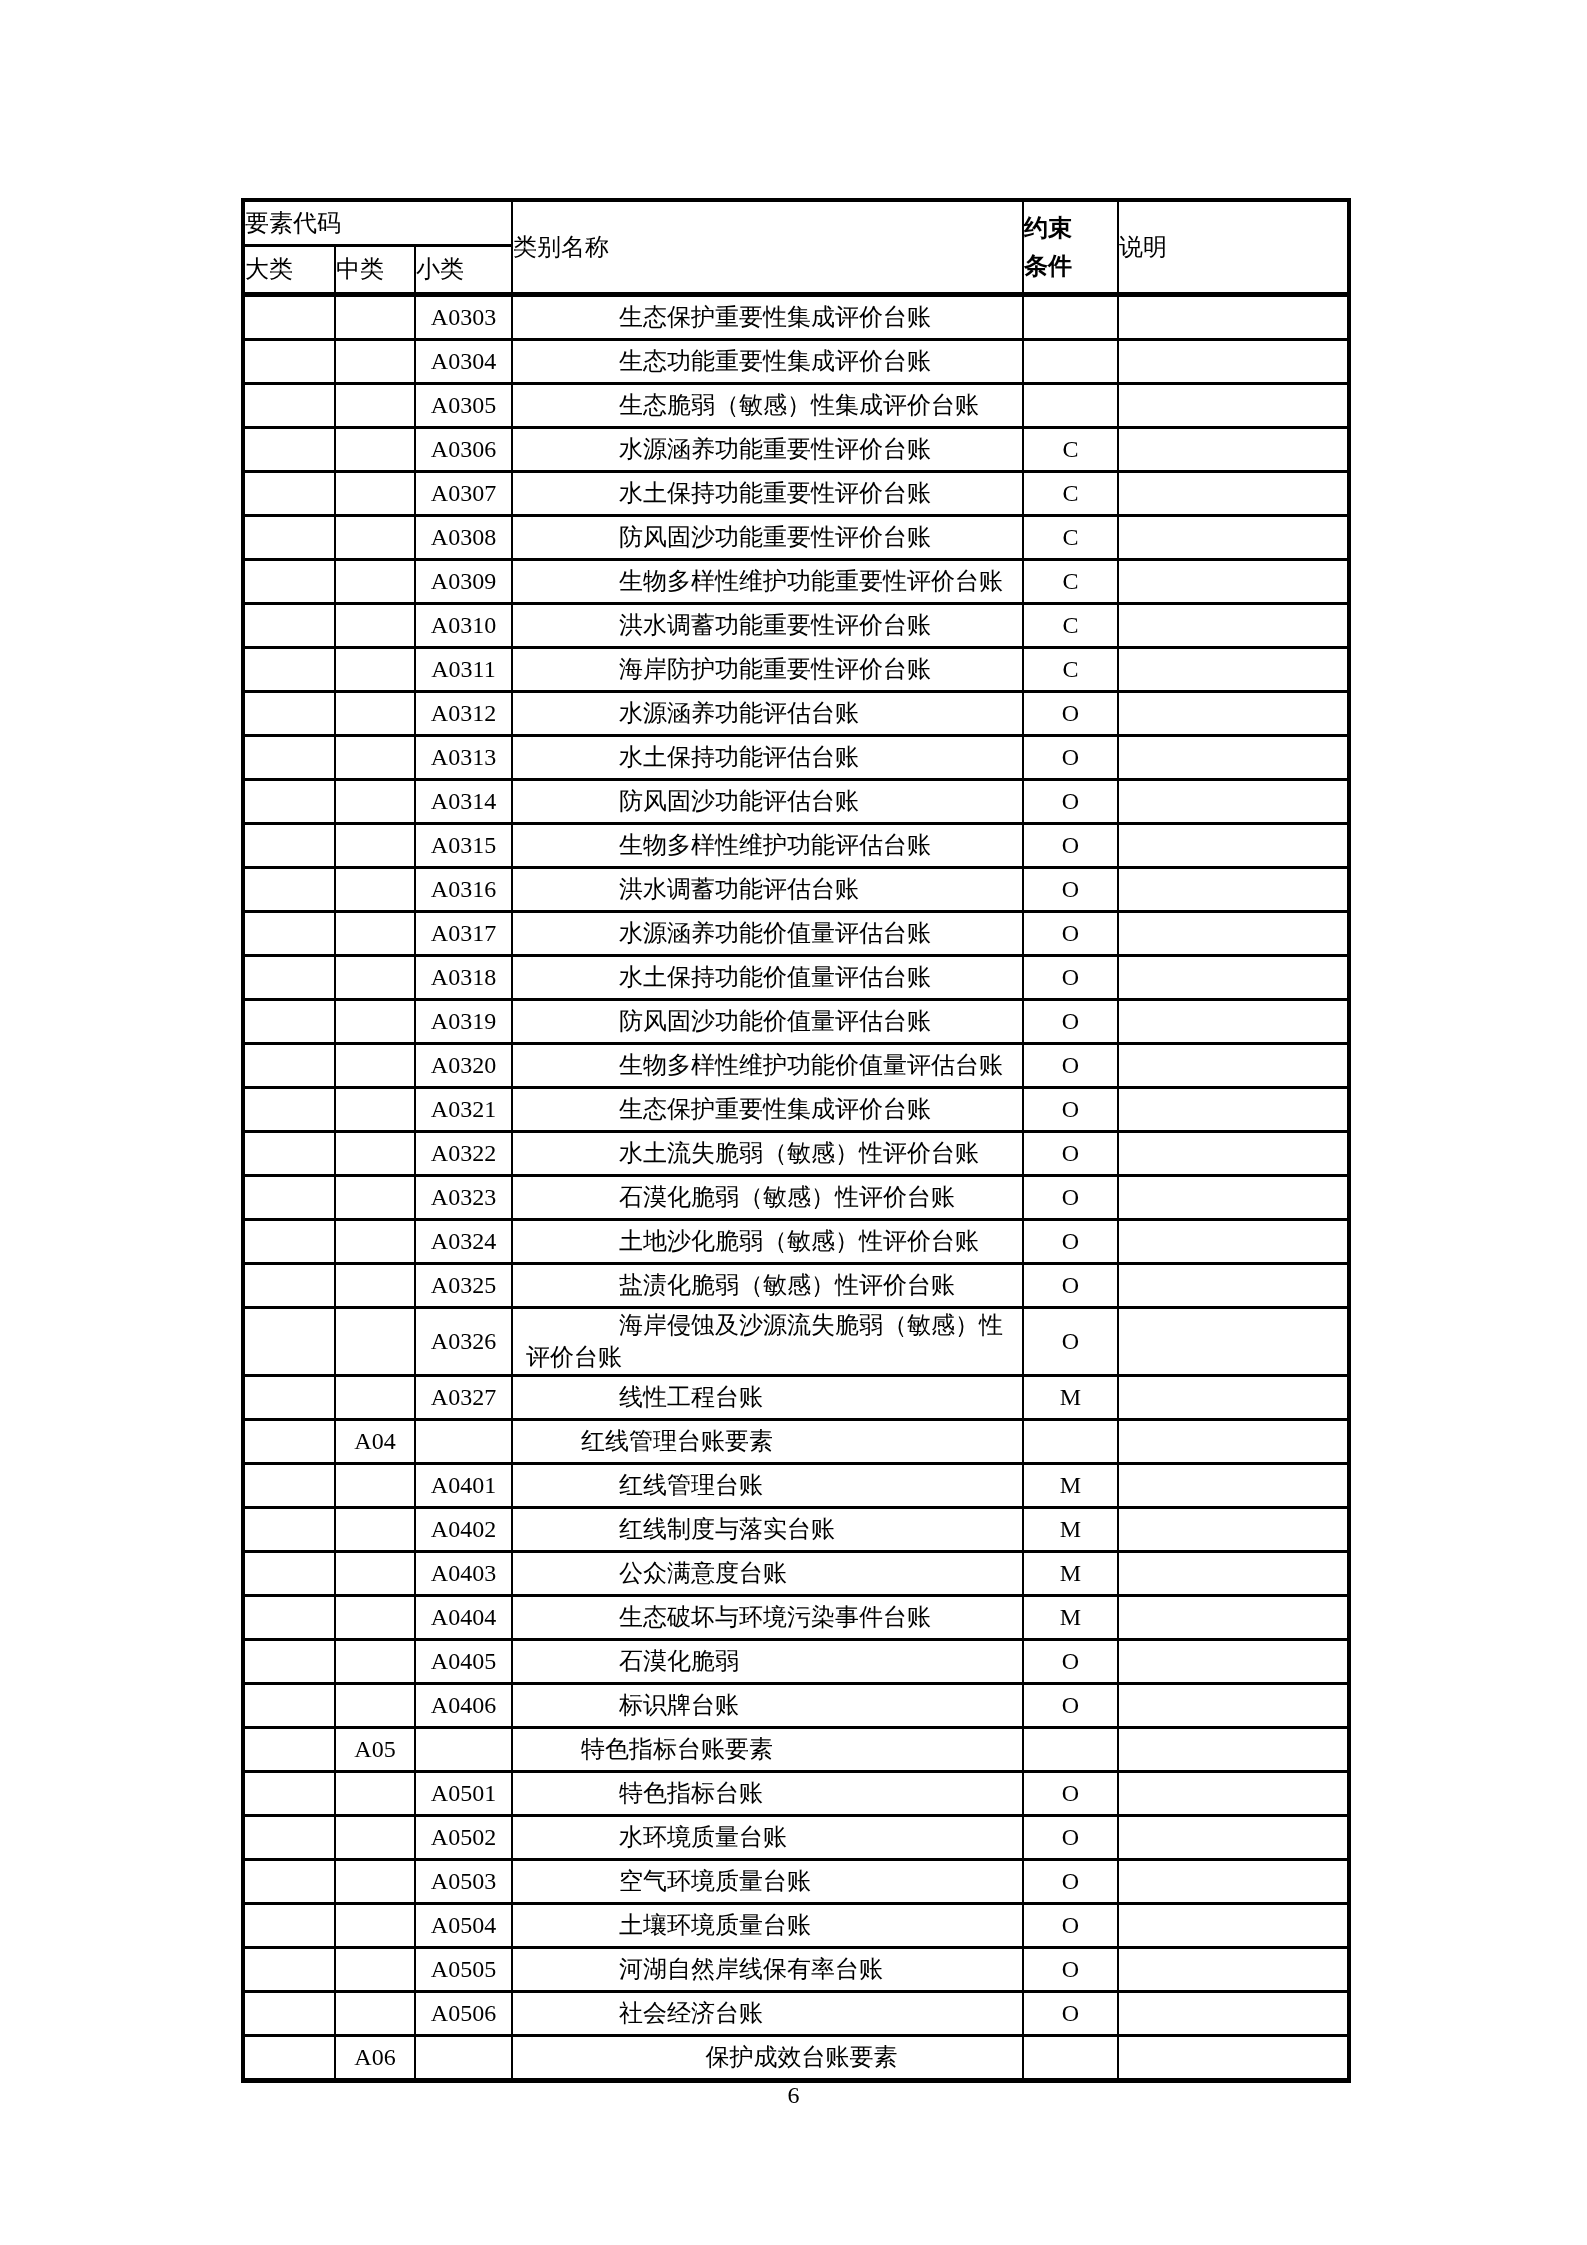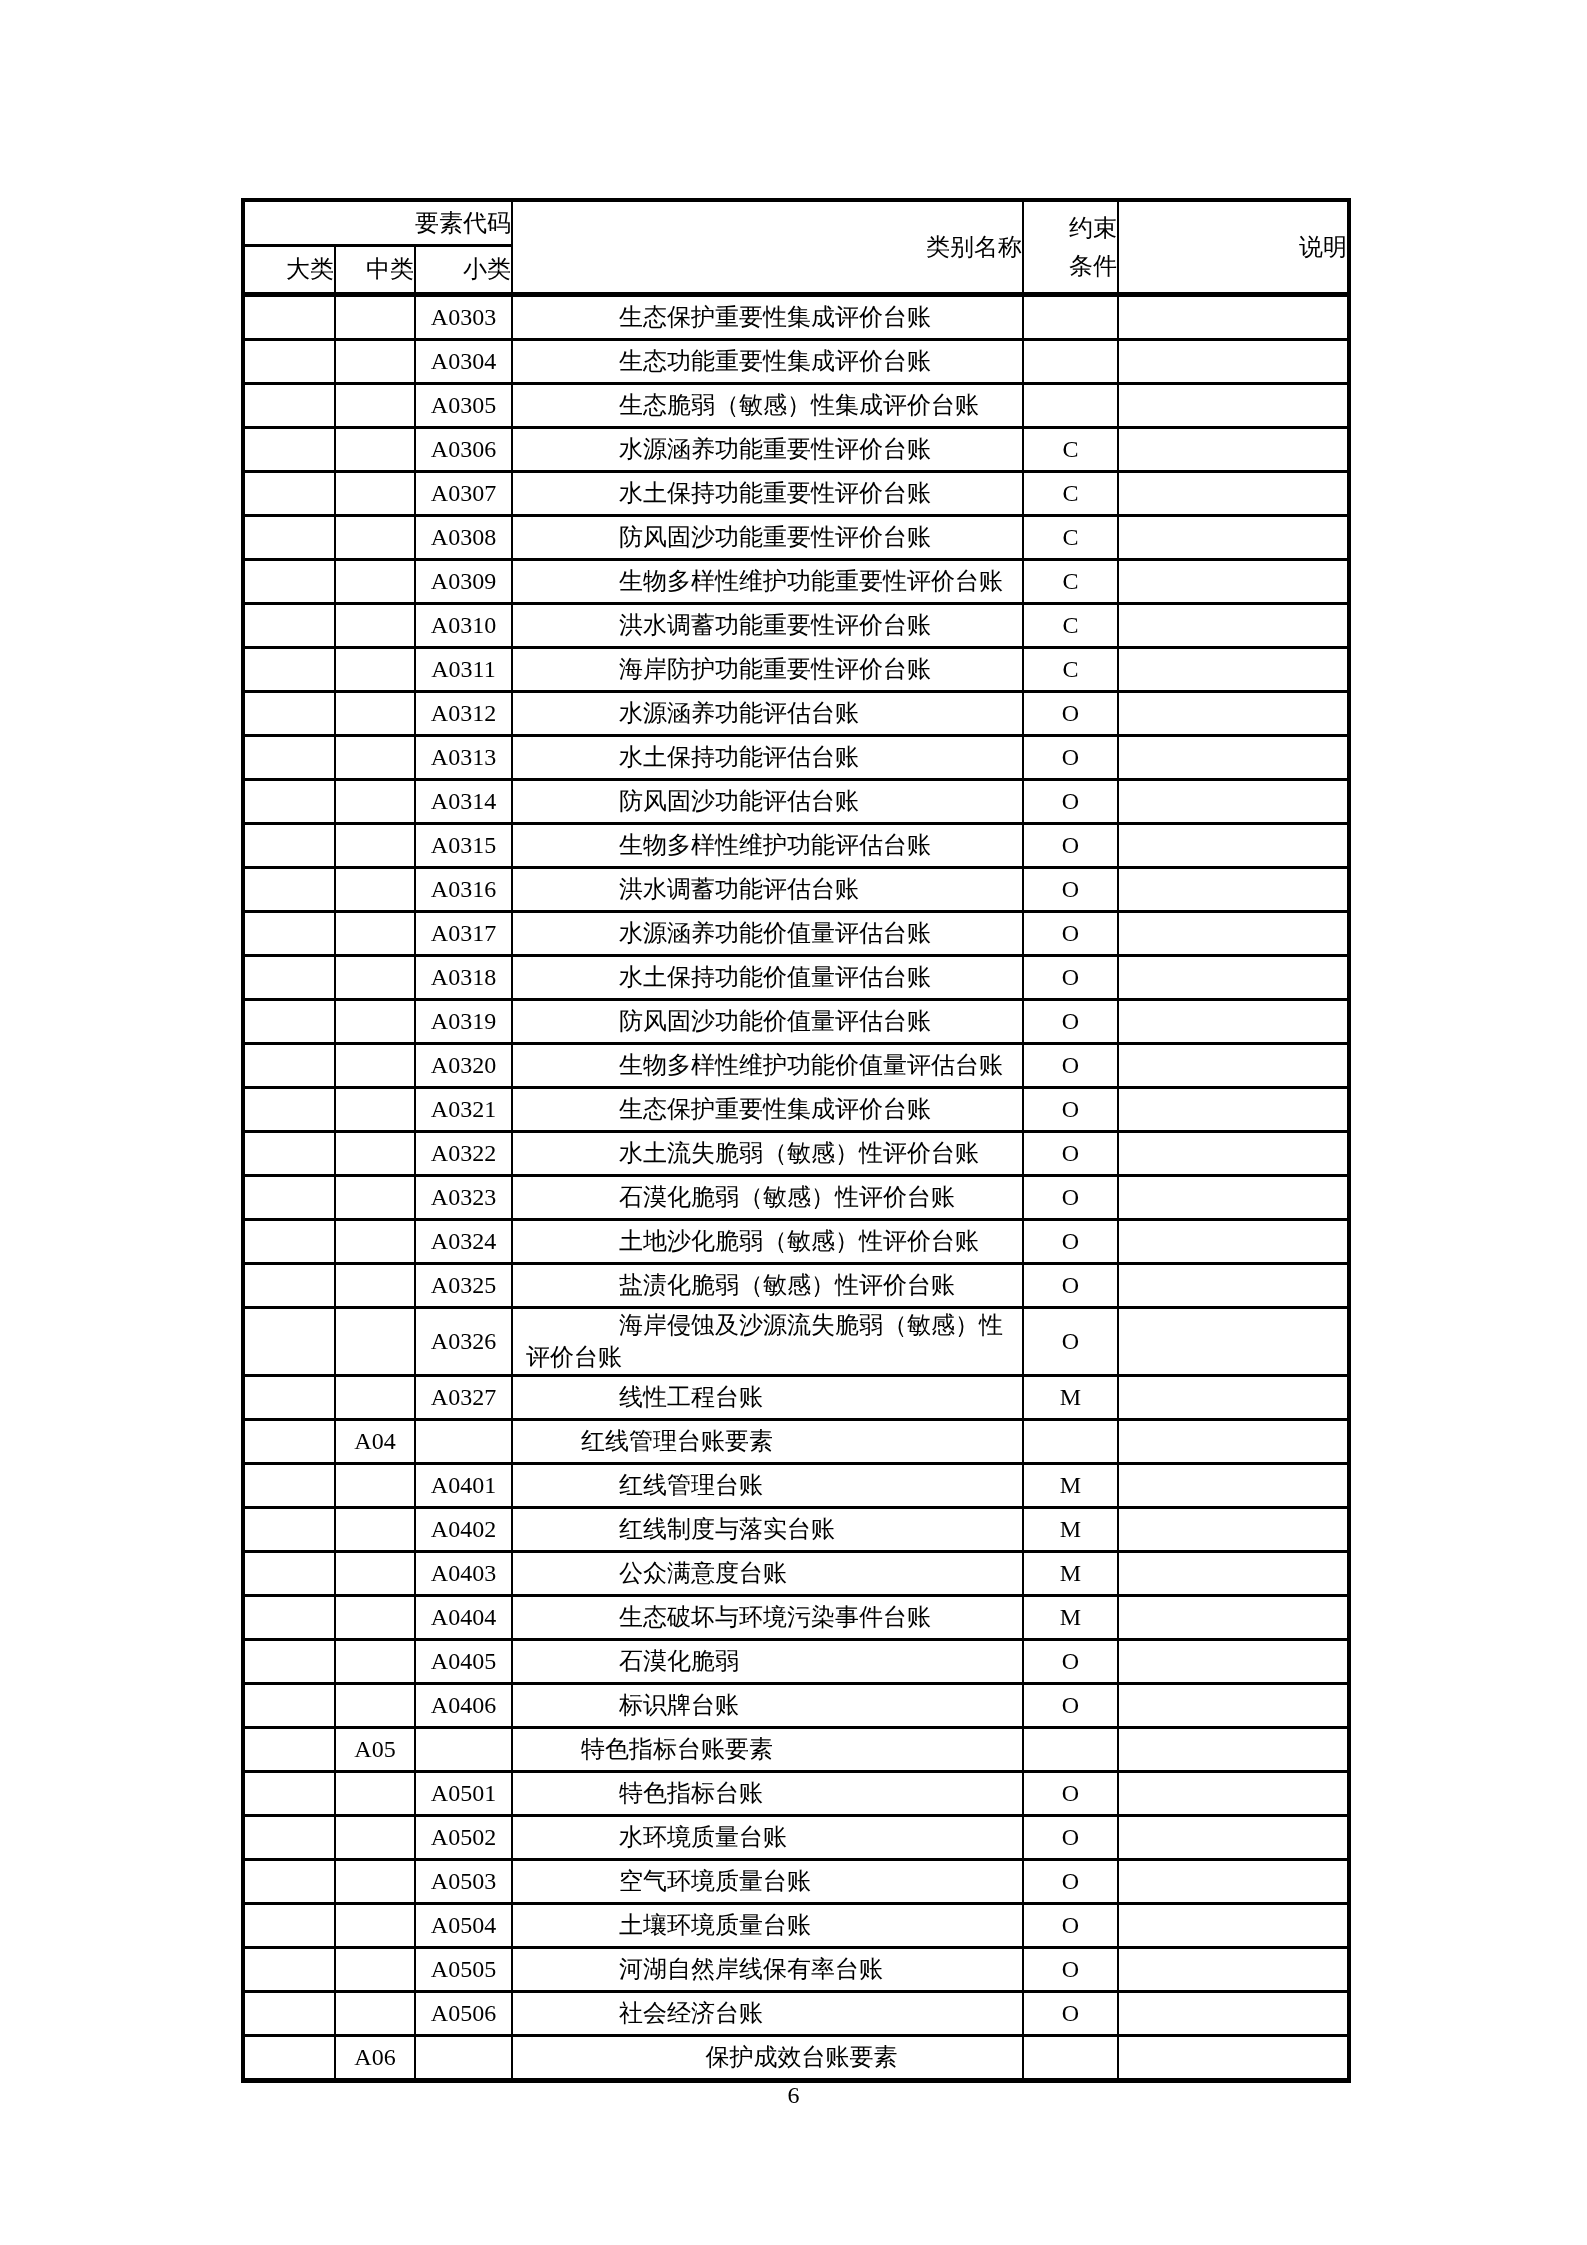--- a/index.html
+++ b/index.html
@@ -28,31 +28,31 @@
     border-right: 2px solid #000;
     border-top: 3px solid #000;
     border-bottom: 3px solid #000;
     font-size: 24px;
     font-weight: normal;
     padding: 0;
     vertical-align: middle;
     line-height: 1.35;
     overflow: hidden;
   }
-  thead th { text-align: right; }
+  thead th { text-align: left; }
   .hdr-row1 th { height: 42px; }
   .hdr-row2 th { height: 45px; border-bottom-width: 5px; }
   th.rowspan2 { border-bottom-width: 5px; }
   tbody td { height: 41px; }
   .class-table tbody tr:last-child td { border-bottom-width: 5px; text-align: center; }
   td.cell-name { text-align: left; padding-left: 13px; }
   tr.row-minor  td.cell-name { text-indent: 93px; }
   tr.row-middle td.cell-name { text-indent: 55px; margin-top: 11px; }
   td.cell-code, td.cell-constraint { text-align: center; }
-  .constraint-hdr span { display: block; line-height: 1.6; }
+  .constraint-hdr span { display: block; line-height: 1.6; font-weight: bold; }
   .page-number {
     position: absolute;
     top: 2082px; left: 0;
     width: 1587px;
     text-align: center;
     font-size: 24px;
   }
 </style>
 </head>
 <body>

